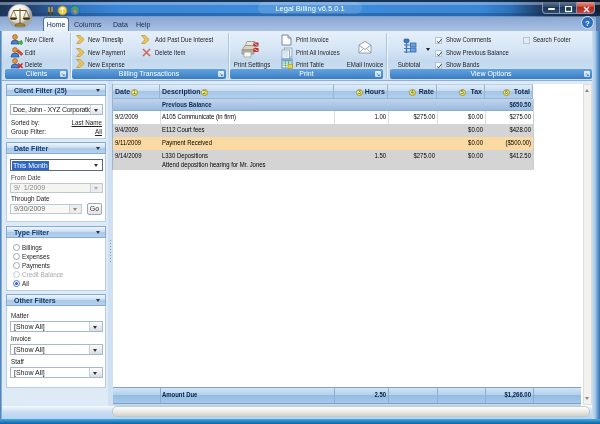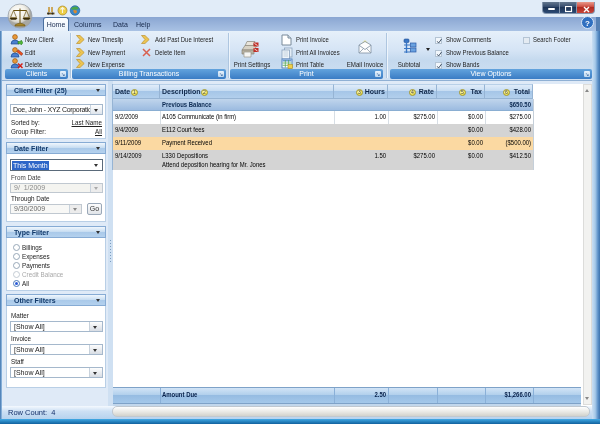--- a/index.html
+++ b/index.html
@@ -55,20 +55,28 @@
  background:linear-gradient(#e0ecf9 0%,#c6dcf2 45%,#a6c6e8 50%,#b2cfec 100%);
  border-right:1px solid #96b4d4;border-bottom:1px solid #96b4d4;border-top:1px solid #b8d0e8;
  color:#10284a;font-weight:bold;font-size:7px;line-height:13px;}
 .gcell{position:absolute;height:12px;font-size:7px;line-height:12px;color:#000;white-space:nowrap;transform:scaleX(.85);transform-origin:0 50%;}
 .badge{position:absolute;width:7px;height:7px;border-radius:50%;background:radial-gradient(circle at 35% 30%,#fbf7b6,#ece25e 65%,#cfc32e);border:1px solid #a89a28;box-sizing:border-box;text-align:center;font-weight:normal;font-size:5px;line-height:5px;color:#444;}
 .num{position:absolute;text-align:right;font-size:7px;height:12px;line-height:12px;color:#000;transform:scaleX(.85);transform-origin:100% 50%;}
 </style></head>
 <body>
 <div class="win">
 
+  <div class="titlebar">
+    <div class="shadeTop"></div>
+      <div class="shadeTop2"></div>
+      <div class="shadeBot"></div>
+      <div class="shadeBot2"></div>
+    <div class="titleGlass"></div>
+    <div class="title">Legal Billing v6.5.0.1</div>
+  </div>
   <div class="winbtns">
     <div class="wbtn wb1">
         <svg class="abs" style="left:5px;top:6px;" width="8" height="3">
           <rect x="0" y="0" width="7" height="2" rx="1" fill="#fff"></rect>
         </svg>
       </div>
     <div class="wbtn wb2">
         <svg class="abs" style="left:5px;top:4px;" width="8" height="7">
           <rect x="0.5" y="0.5" width="6" height="5" fill="none" stroke="#fff" stroke-width="1.2"></rect>
         </svg>
@@ -387,21 +395,20 @@
     <div class="num" style="left:200px;top:308px;width:73px;font-weight:bold;color:#07204a;">2.50</div>
     <div class="num" style="left:340px;top:308px;width:78px;font-weight:bold;color:#07204a;">$1,266.00</div>
 
     <div class="abs" style="left:470px;top:3px;width:9px;height:321px;background:#f2f2f0;border:1px solid #dcdcda;box-sizing:border-box;">
       <div class="abs" style="left:1px;top:4px;width:0;height:0;border-left:2.5px solid transparent;border-right:2.5px solid transparent;border-bottom:3.5px solid #888;"></div>
       <div class="abs" style="left:1px;bottom:4px;width:0;height:0;border-left:2.5px solid transparent;border-right:2.5px solid transparent;border-top:3.5px solid #888;"></div>
     </div>
   </div>
 
   <div class="abs" style="left:0;top:406px;width:600px;height:13px;background:linear-gradient(#f4f9fe,#cde0f4 40%,#b6d2ee);"></div>
-  <div class="abs" style="left:8px;top:407px;width:200px;height:12px;font-size:7.5px;line-height:11px;color:#14306a;">Row Count:&nbsp; 4</div>
 
   <div class="abs" style="left:112px;top:406px;width:478px;height:11px;border-radius:5px;background:linear-gradient(#ffffff,#e8e8e4 55%,#d2d2cc);border:1px solid #c0c8d0;box-sizing:border-box;"></div>
 
   <div class="abs" style="left:0;top:419px;width:600px;height:5px;background:linear-gradient(#42aae6,#2d8cc8 40%,#11619e);"></div>
 
   <div class="abs" style="left:0;top:31px;width:2px;height:388px;background:linear-gradient(90deg,#3d72ac,#9cc2e6);"></div>
   <div class="abs" style="left:592px;top:31px;width:8px;height:388px;background:linear-gradient(90deg,#cadff3 0%,#a6c9e9 40%,#5b90c8 75%,#3d72ac 100%);"></div>
   <div class="abs" style="left:596px;top:17px;width:4px;height:14px;background:#5580b4;"></div>
 </div>
 

